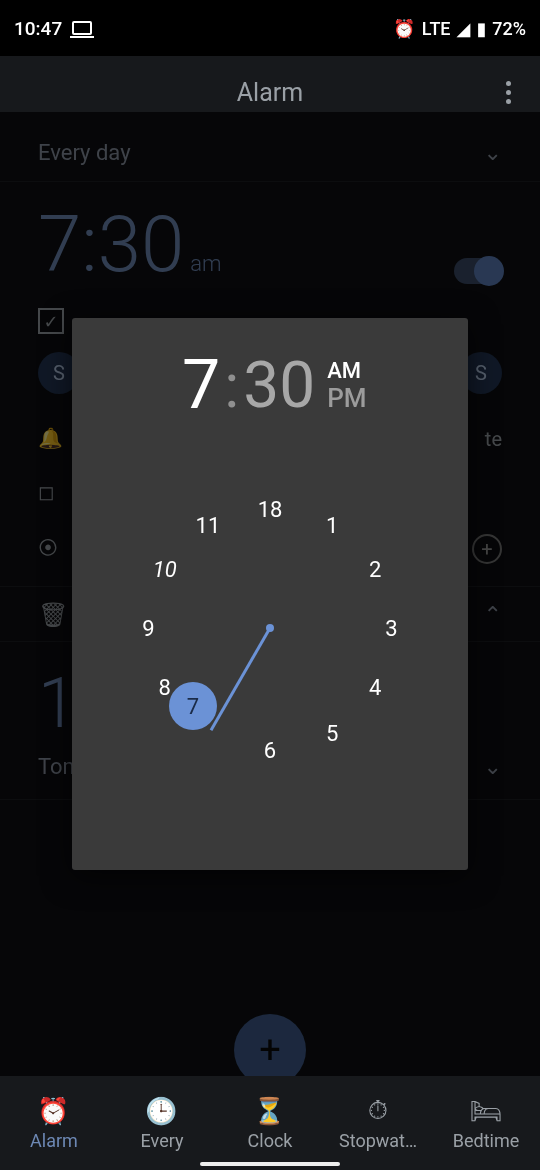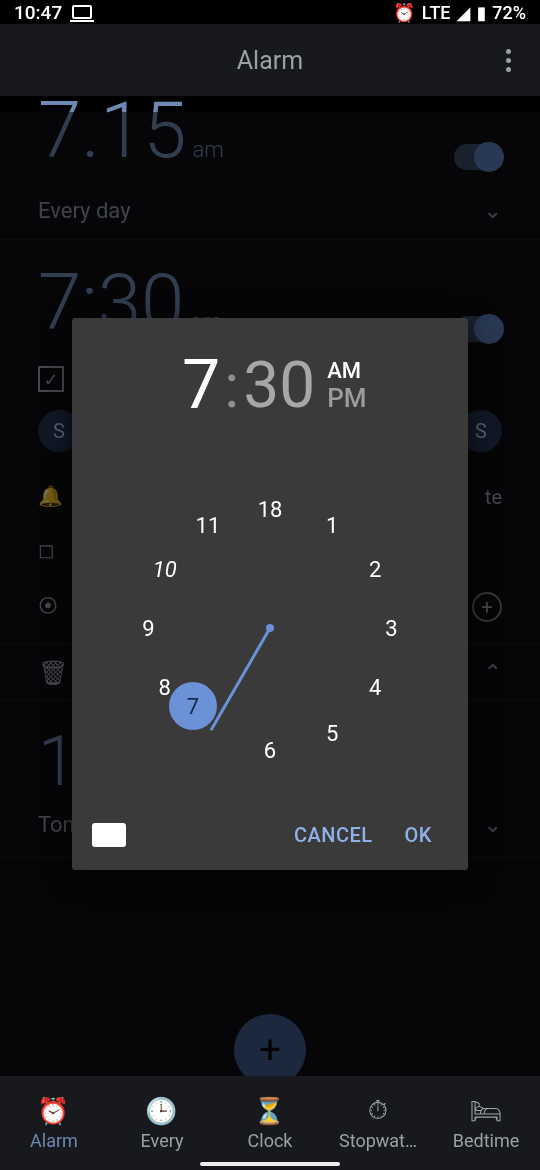--- a/index.html
+++ b/index.html
@@ -1,19 +1,19 @@
 <!DOCTYPE html>
 <html><head>
 <meta charset="utf-8">
 <style>
   * { box-sizing: border-box; margin: 0; padding: 0; font-family: Roboto, Arial, sans-serif; }
   html, body { width: 540px; height: 1170px; background: #000; color: #e0e0e0; overflow: hidden; position: relative; }
 
   
-  .status-bar { height: 24px; display:flex; align-items:center; justify-content:space-between; padding:0 14px; color:#fff; font-size:19px; font-weight:500; }
+  .status-bar { height: 56px; display:flex; align-items:center; justify-content:space-between; padding:0 14px; color:#fff; font-size:19px; font-weight:500; }
   .status-left { display:flex; align-items:center; gap:10px; }
   .status-right { display:flex; align-items:center; gap:6px; font-size:18px; }
   .laptop-ic { width:20px; height:14px; border:2px solid #fff; border-radius:2px; position:relative; }
   .laptop-ic::after { content:""; position:absolute; bottom:-5px; left:-4px; right:-4px; height:2px; background:#fff; }
 
   
   .app-header { height: 72px; display:flex; align-items:center; justify-content:center; background:#17191c; position:relative; }
   .app-header .title { color:#9aa0a6; font-size:25px; }
   .more-btn { position:absolute; right:12px; top:50%; transform:translateY(-50%); width:40px; height:40px; display:flex; flex-direction:column; align-items:center; justify-content:center; gap:4px; }
   .more-btn span { width:5px; height:5px; border-radius:50%; background:#9aa0a6; }
@@ -99,24 +99,20 @@
 <div class="app-header">
   <div class="title">Alarm</div>
   <div class="more-btn">
       <span></span>
       <span></span>
       <span></span>
     </div>
 </div>
 
 <div class="content">
-  <div class="row1 alarm-row">
-    <div class="big-time"><span>7.15</span><span class="ampm">am</span></div>
-    <div class="toggle"></div>
-  </div>
   <div class="everyday">
     <span>Every day</span>
     <span class="chev">⌄</span>
   </div>
 
   <div class="row2">
     <div class="big-time"><span>7:30</span><span class="ampm">am</span></div>
     <div class="toggle"></div>
   </div>
 
@@ -185,26 +181,20 @@
     <div class="num" style="left:95%; top:50%;">3</div>
     <div class="num" style="left:89%; top:72%;">4</div>
     <div class="num" style="left:73%; top:89%;">5</div>
     <div class="num" style="left:50%; top:95%;">6</div>
     <div class="num" style="left:11%; top:72%;">8</div>
     <div class="num" style="left:5%;  top:50%;">9</div>
     <div class="num" style="left:11%; top:28%;font-style:italic;">10</div>
     <div class="num" style="left:27%; top:12%;">11</div>
   </div>
 
-  <div class="dlg-bottom">
-    <div class="kbd-ic"></div>
-    <div class="spacer"></div>
-    <div class="dlg-btn">CANCEL</div>
-    <div class="dlg-btn">OK</div>
-  </div>
 </div>
 
 <div class="bottom-nav">
   <div class="nav-item active">
     <span class="nav-ic">⏰</span>
     <span>Alarm</span>
   </div>
   <div class="nav-item">
     <span class="nav-ic">🕒</span>
     <span>Every</span>

